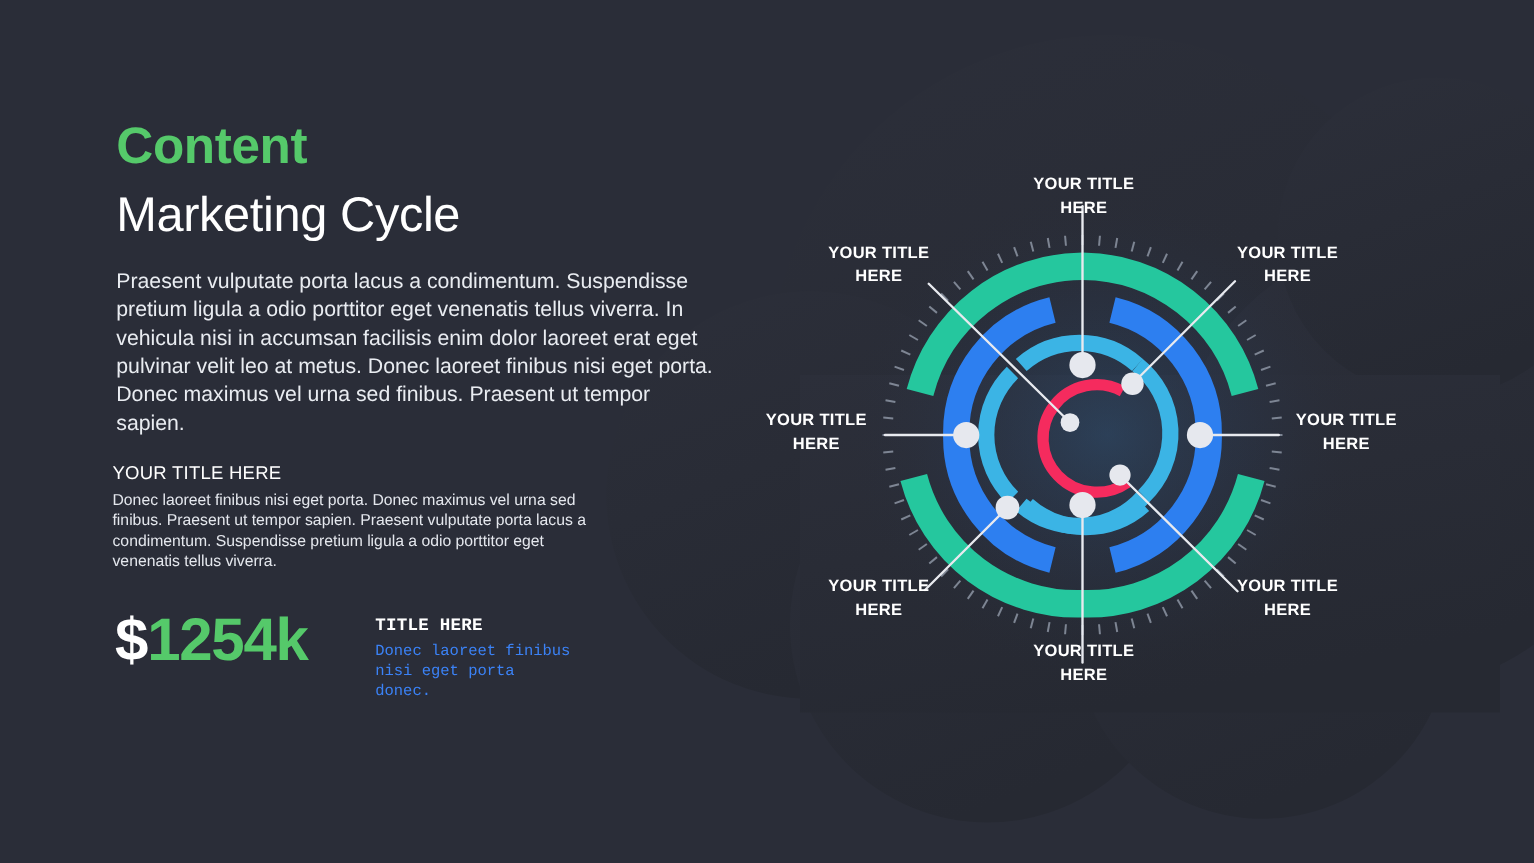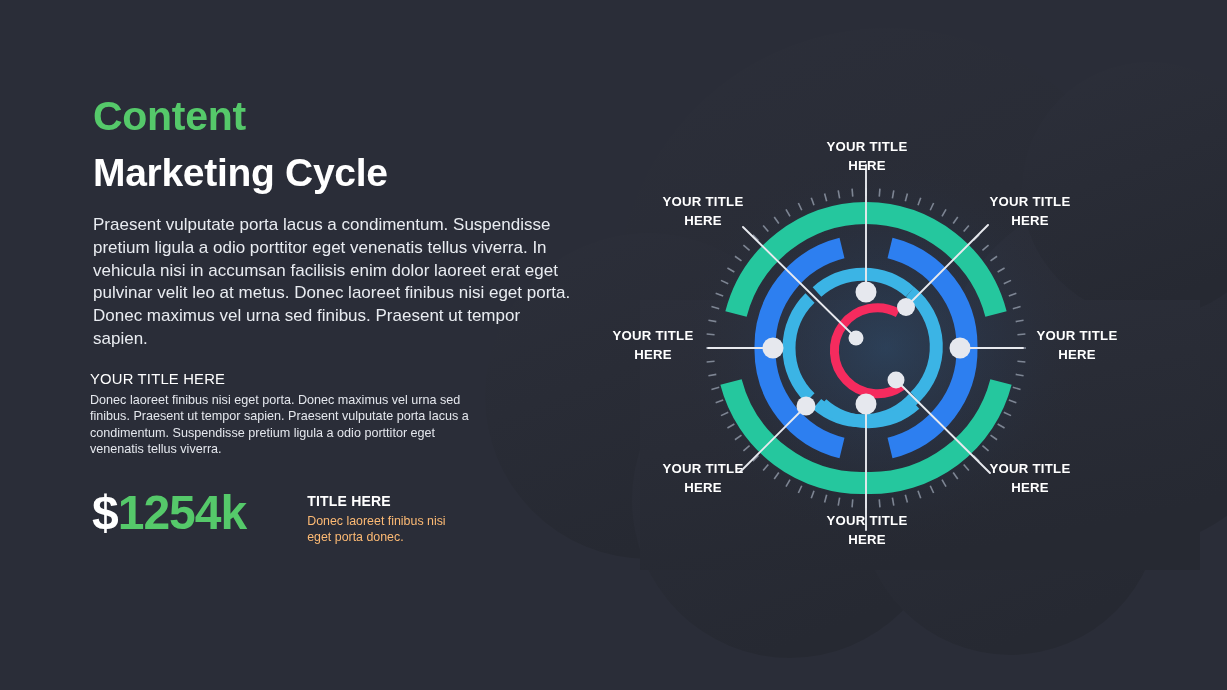--- a/index.html
+++ b/index.html
@@ -17,49 +17,49 @@
 
   
   .left{
     position:absolute;left:93px;top:96px;width:495px;
   }
   .h-accent{
     font-size:41px;line-height:1.0;font-weight:bold;
     color:#55c96a;letter-spacing:-0.3px;margin:0;
   }
   .h-main{
-    font-size:39px;line-height:1.0;font-weight:bold;
+    font-size:39px;line-height:1.0;font-weight:normal;
     color:#ffffff;letter-spacing:-0.3px;margin:16px 0 0 0;
   }
   .body-para{
     margin:22px 0 0 0;
     font-size:17px;line-height:22.8px;
     color:#e9ecf1;font-weight:400;
     width:484px;
   }
 
   .sub-block{position:absolute;left:90px;top:371px;width:492px;}
   .sub-title{
     font-size:14.8px;font-weight:normal;color:#ffffff;
     letter-spacing:0.2px;margin:0;
   }
   .sub-para{
     margin:5px 0 18px 0;font-size:12.6px;line-height:16.4px;
     color:#e4e7ed;width:400px;
   }
 
-  .stat-row{position:absolute;left:92px;top:487px;display:flex;align-items:flex-start;gap:26px;}
+  .stat-row{position:absolute;left:92px;top:487px;display:flex;align-items:flex-start;}
   .stat-num{
     font-size:48px;font-weight:bold;line-height:52px;
     color:#55c96a;letter-spacing:-1px;white-space:nowrap;
   }
   .stat-num .cur{color:#ffffff;}
-  .stat-txt{margin-left:35px;padding-top:6px;}
+  .stat-txt{margin-left:54px;padding-top:6px;font-family:Liberation Mono, monospace;}
   .stat-title{font-size:14px;font-weight:bold;color:#ffffff;letter-spacing:0.2px;}
-  .stat-sub{margin-top:4px;font-size:12.4px;line-height:16px;color:#fdba74;width:160px;}
+  .stat-sub{margin-top:4px;font-size:12.4px;line-height:16px;color:#3b82f6;width:160px;}
 
   
   .diagram{position:absolute;left:568px;top:30px;width:639px;height:620px;}
   .lbl{
     position:absolute;color:#ffffff;font-weight:bold;
     font-size:13.2px;line-height:18.6px;text-align:center;
     letter-spacing:0.25px;white-space:nowrap;
   }
 </style>
 </head>

